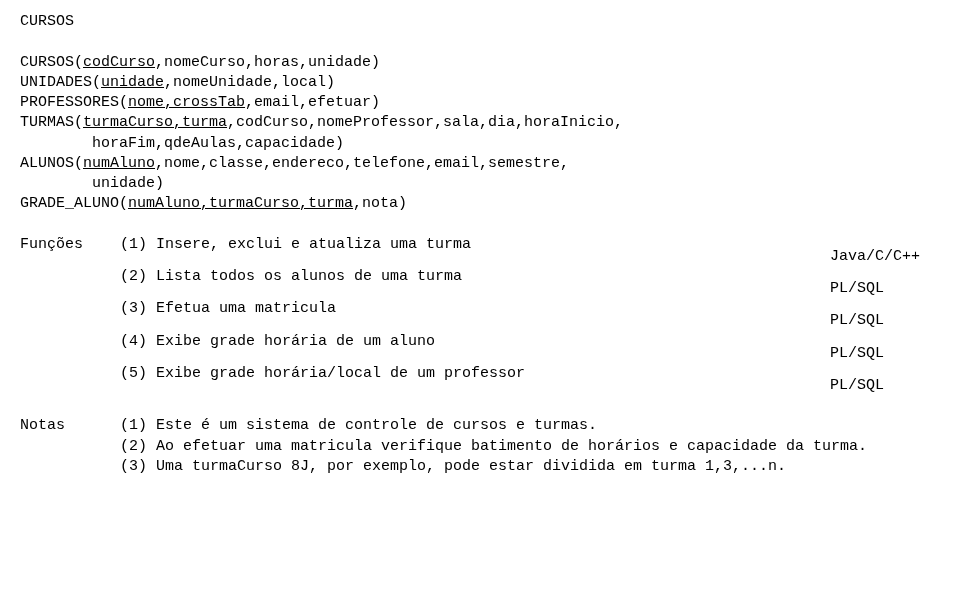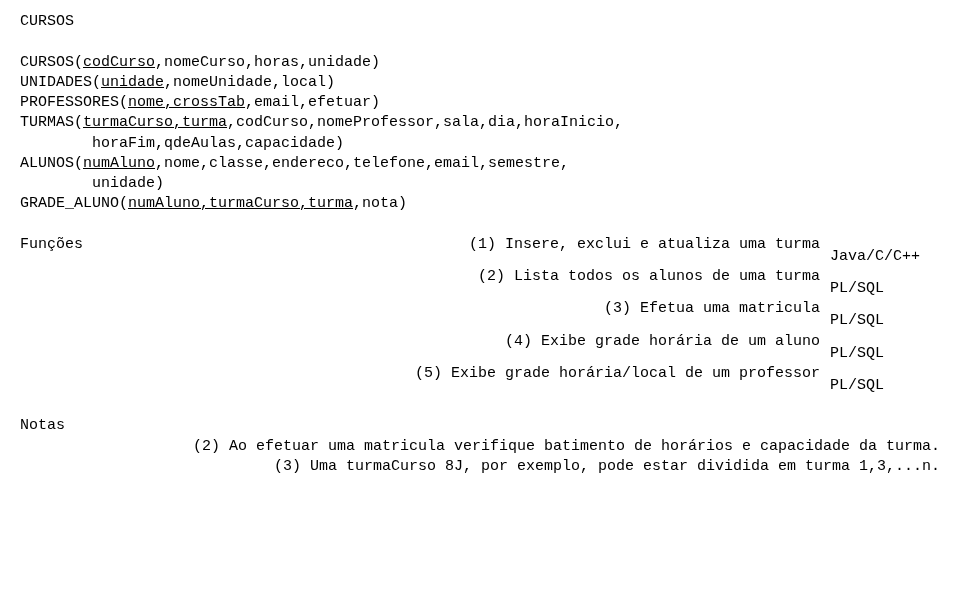--- a/index.html
+++ b/index.html
@@ -10,21 +10,21 @@
     font-size: 15px;
     line-height: 1.35;
     color: #000;
     width: 960px;
     box-sizing: border-box;
   }
   .block { white-space: pre; }
   .u { text-decoration: underline; }
   .row { display: flex; }
   .lab { width: 100px; flex: none; }
-  .col1 { flex: 1; text-align: right; }
+  .col1 { flex: 1; }
   .lang { width: 110px; flex: none; text-align: left; padding-left: 10px; margin-top: 12px; }
   .sp { height: 1.35em; }
   .notes .col1 { white-space: pre-wrap; }
 </style>
 </head>
 <body>
 
 <div class="block">CURSOS</div>
 <div class="sp"></div>
 
@@ -68,20 +68,21 @@
   <div class="lab"></div>
   <div class="col1">(5) Exibe grade horária/local de um professor</div>
   <div class="lang">PL/SQL</div>
 </div>
 
 <div class="sp"></div>
 
 <div class="notes">
   <div class="row">
     <div class="lab">Notas</div>
+    <div class="col1">(1) Este é um sistema de controle de cursos e turmas.</div>
   </div>
   <div class="row">
     <div class="lab"></div>
     <div class="col1">(2) Ao efetuar uma matricula verifique batimento de horários e capacidade da turma.</div>
   </div>
   <div class="row">
     <div class="lab"></div>
     <div class="col1">(3) Uma turmaCurso 8J, por exemplo, pode estar dividida em turma 1,3,...n.</div>
   </div>
   <div class="row">

